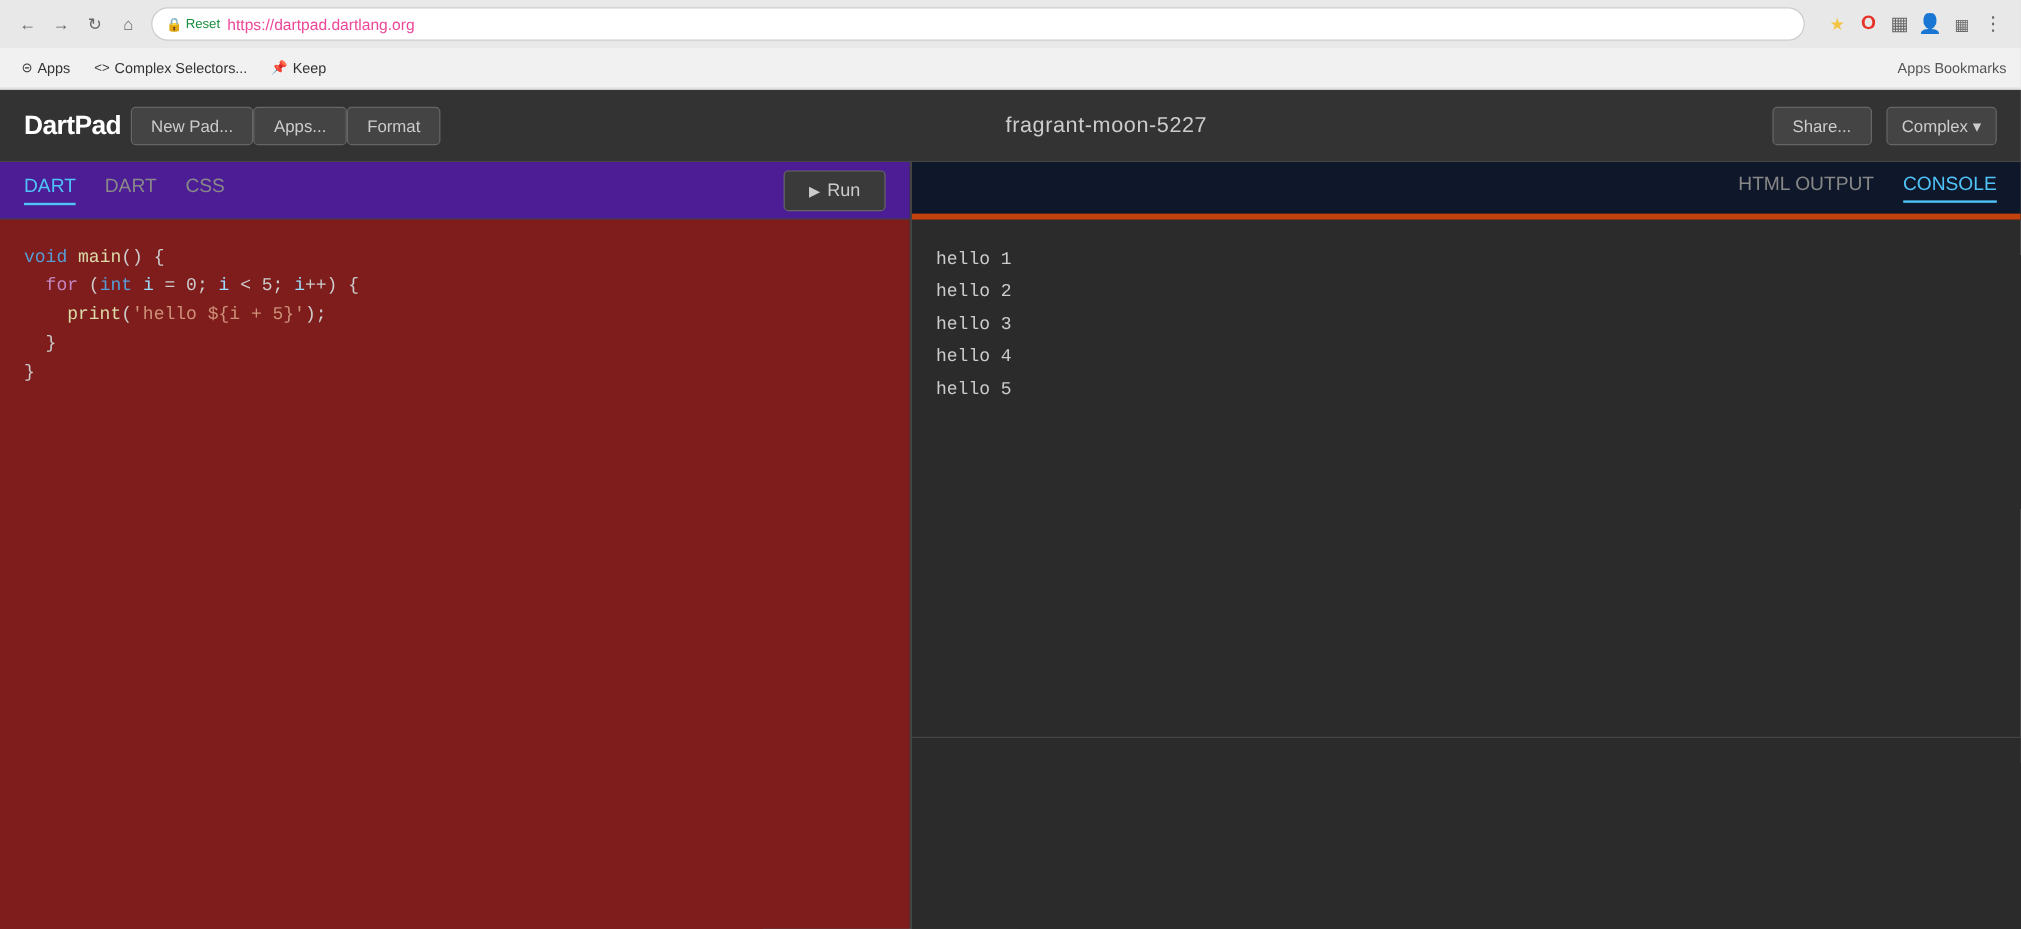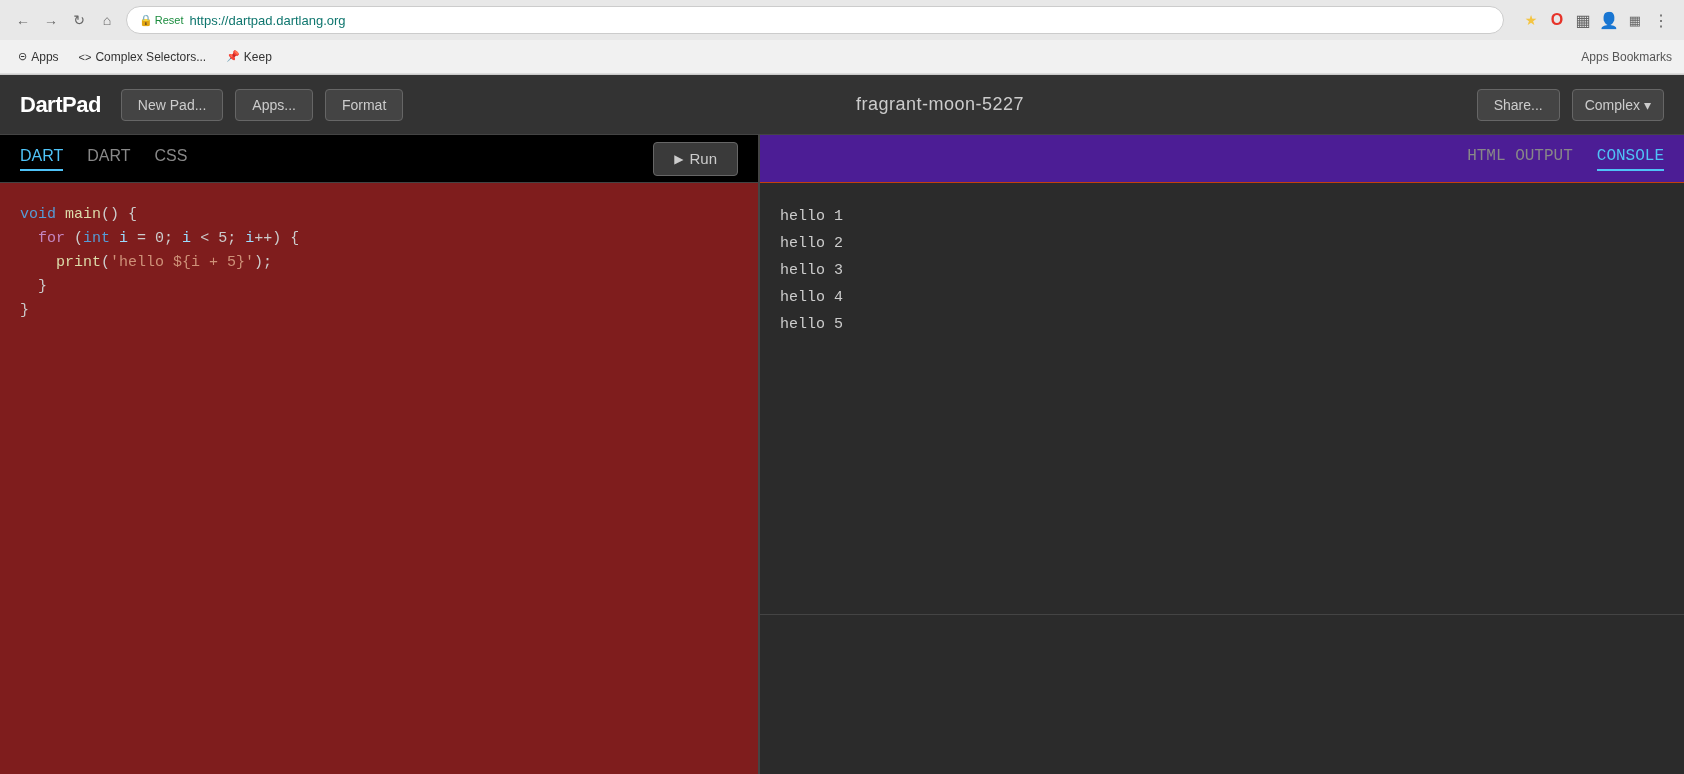--- a/index.html
+++ b/index.html
@@ -61,21 +61,21 @@
 
     .secure-badge {
       color: #1a8c3d;
       font-size: 11px;
       display: flex;
       align-items: center;
       gap: 2px;
     }
 
     .address-text {
-      color: #0f766e;
+      color: #ec4899;
       font-size: 13px;
     }
 
     .browser-actions {
       display: flex;
       gap: 4px;
       align-items: center;
       margin-left: 8px;
     }
 
@@ -132,21 +132,21 @@
       flex-direction: column;
     }
 
     
     .dartpad-toolbar {
       background: #333333;
       height: 60px;
       display: flex;
       align-items: center;
       padding: 0 20px;
-      gap: 12px;
+      gap: 0;
       border-bottom: 1px solid #444;
     }
 
     .dartpad-logo {
       font-size: 22px;
       font-weight: bold;
       color: #fff;
       margin-right: 8px;
       letter-spacing: -0.5px;
     }
@@ -218,21 +218,21 @@
       flex-direction: column;
       border-right: 2px solid #444;
     }
 
     .editor-tabs {
       height: 48px;
       display: flex;
       align-items: center;
       padding: 0 20px;
       gap: 24px;
-      background: #000000;
+      background: #4c1d95;
       border-bottom: 1px solid #444;
     }
 
     .editor-tab {
       font-size: 16px;
       color: #888;
       cursor: pointer;
       padding-bottom: 4px;
       border-bottom: 2px solid transparent;
     }
@@ -292,24 +292,23 @@
       flex-direction: column;
       background: #2b2b2b;
     }
 
     .output-tabs {
       height: 48px;
       display: flex;
       align-items: center;
       padding: 0 20px;
       gap: 24px;
-      background: #4c1d95;
-      border-bottom: 1px solid #c2410c;
+      background: #0f172a;
+      border-bottom: 5px solid #c2410c;
       justify-content: flex-end;
-      font-family: Liberation Mono, monospace;
     }
 
     .output-tab {
       font-size: 16px;
       color: #888;
       cursor: pointer;
       padding-bottom: 4px;
       border-bottom: 2px solid transparent;
     }
 

